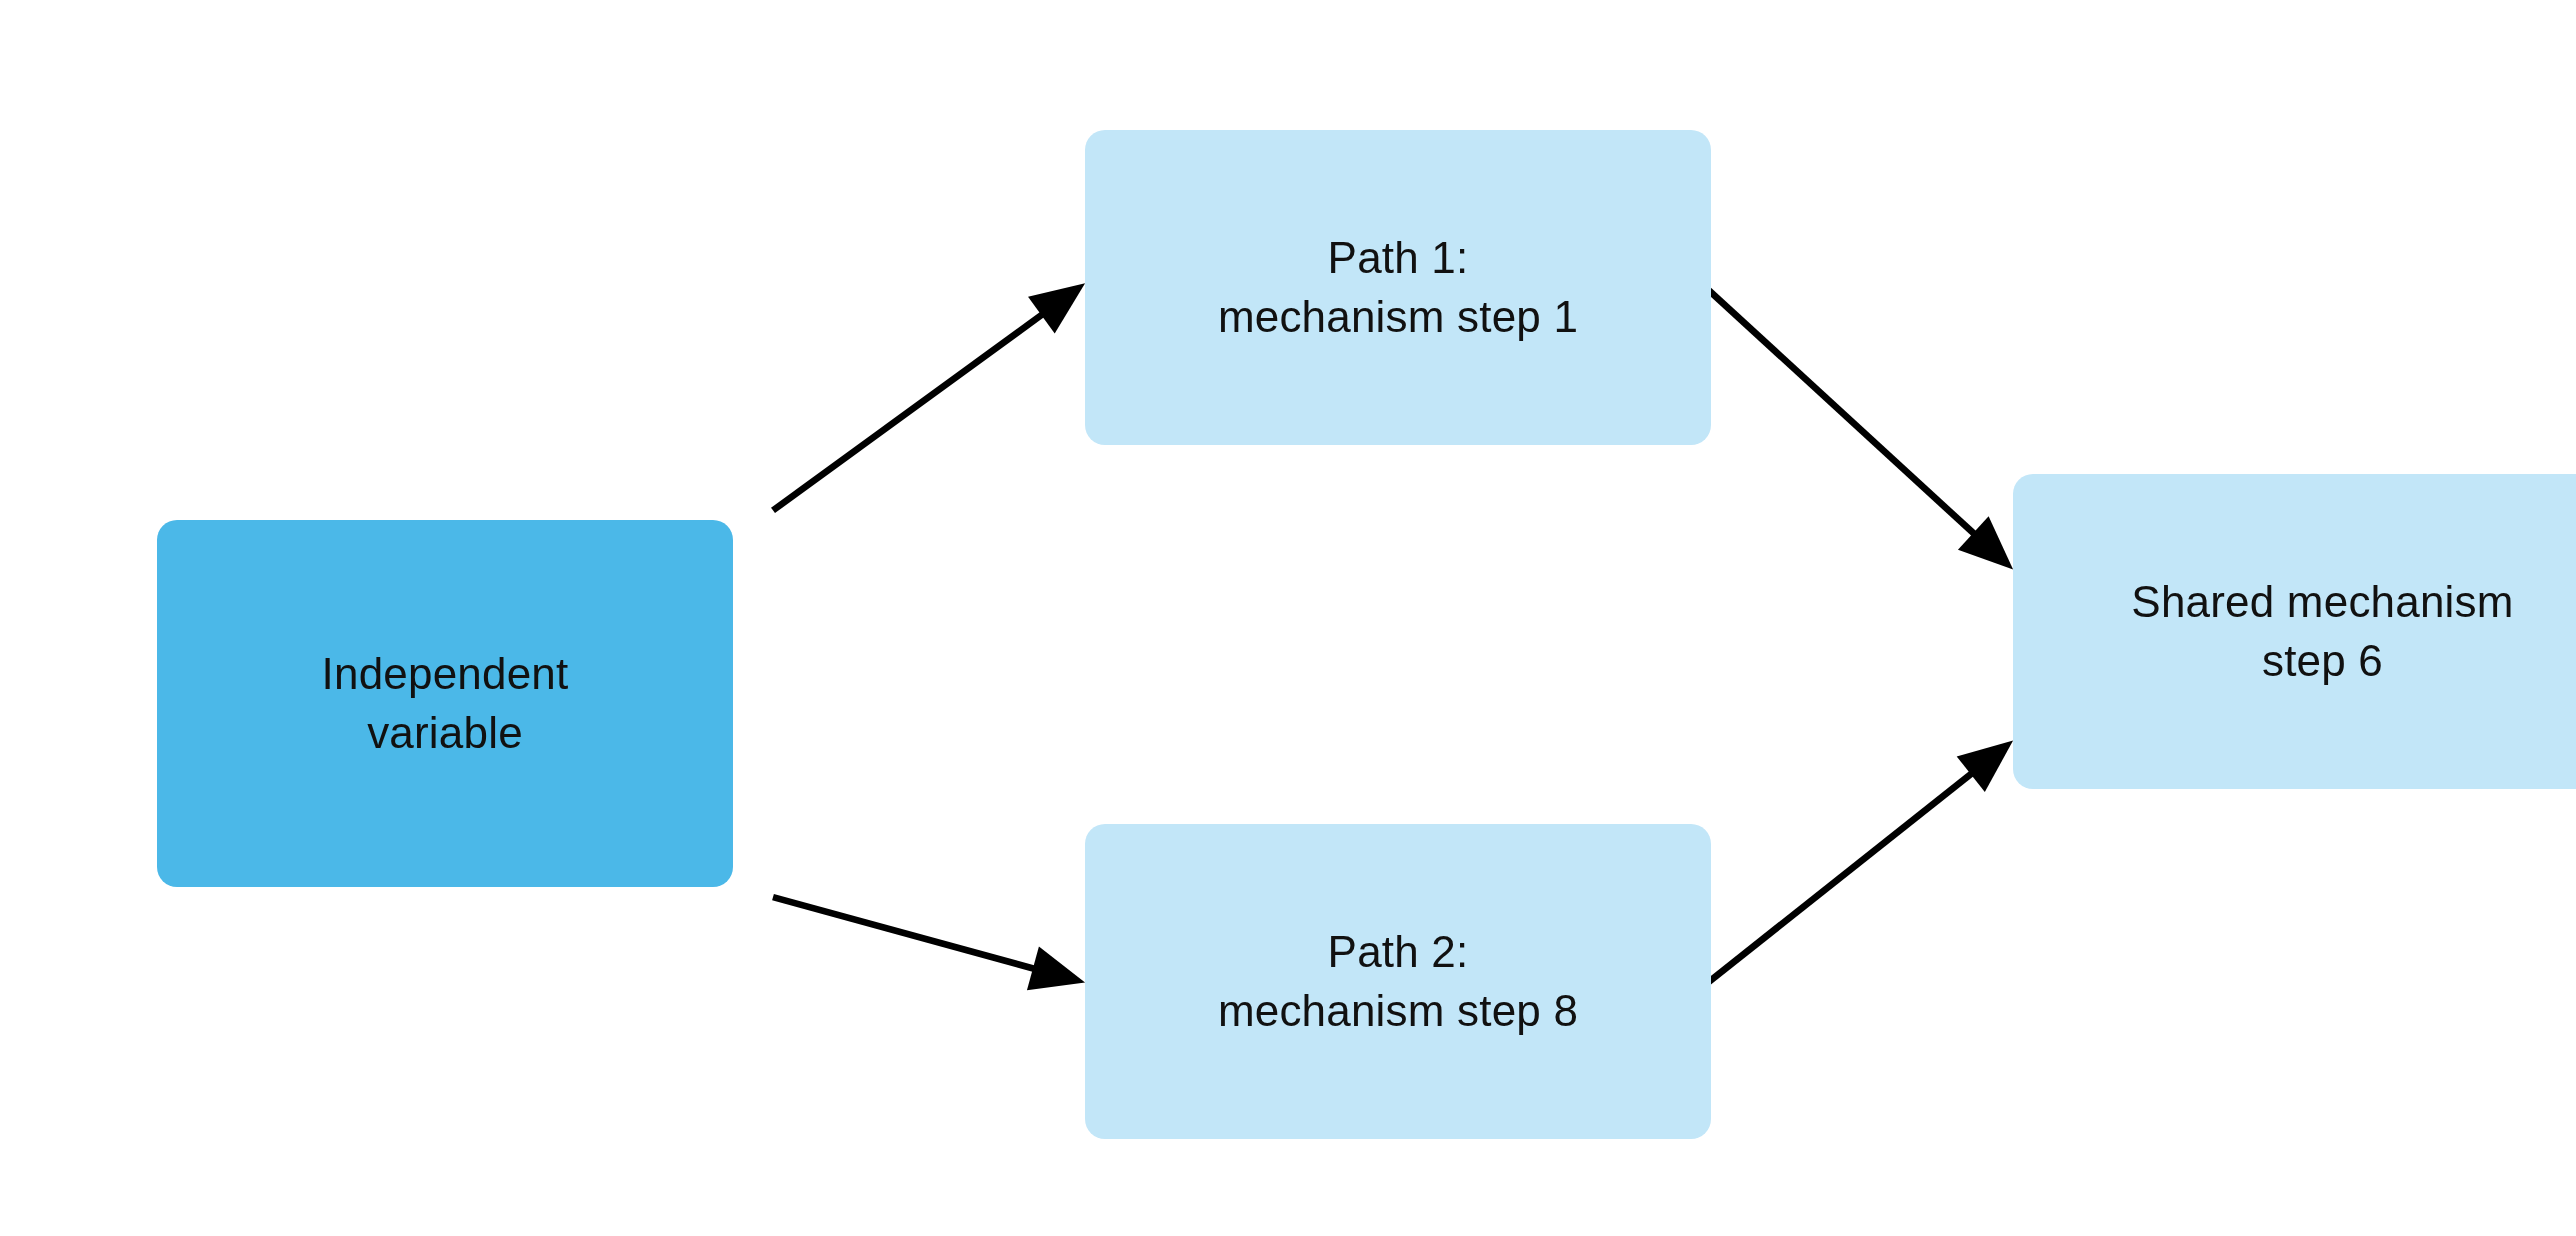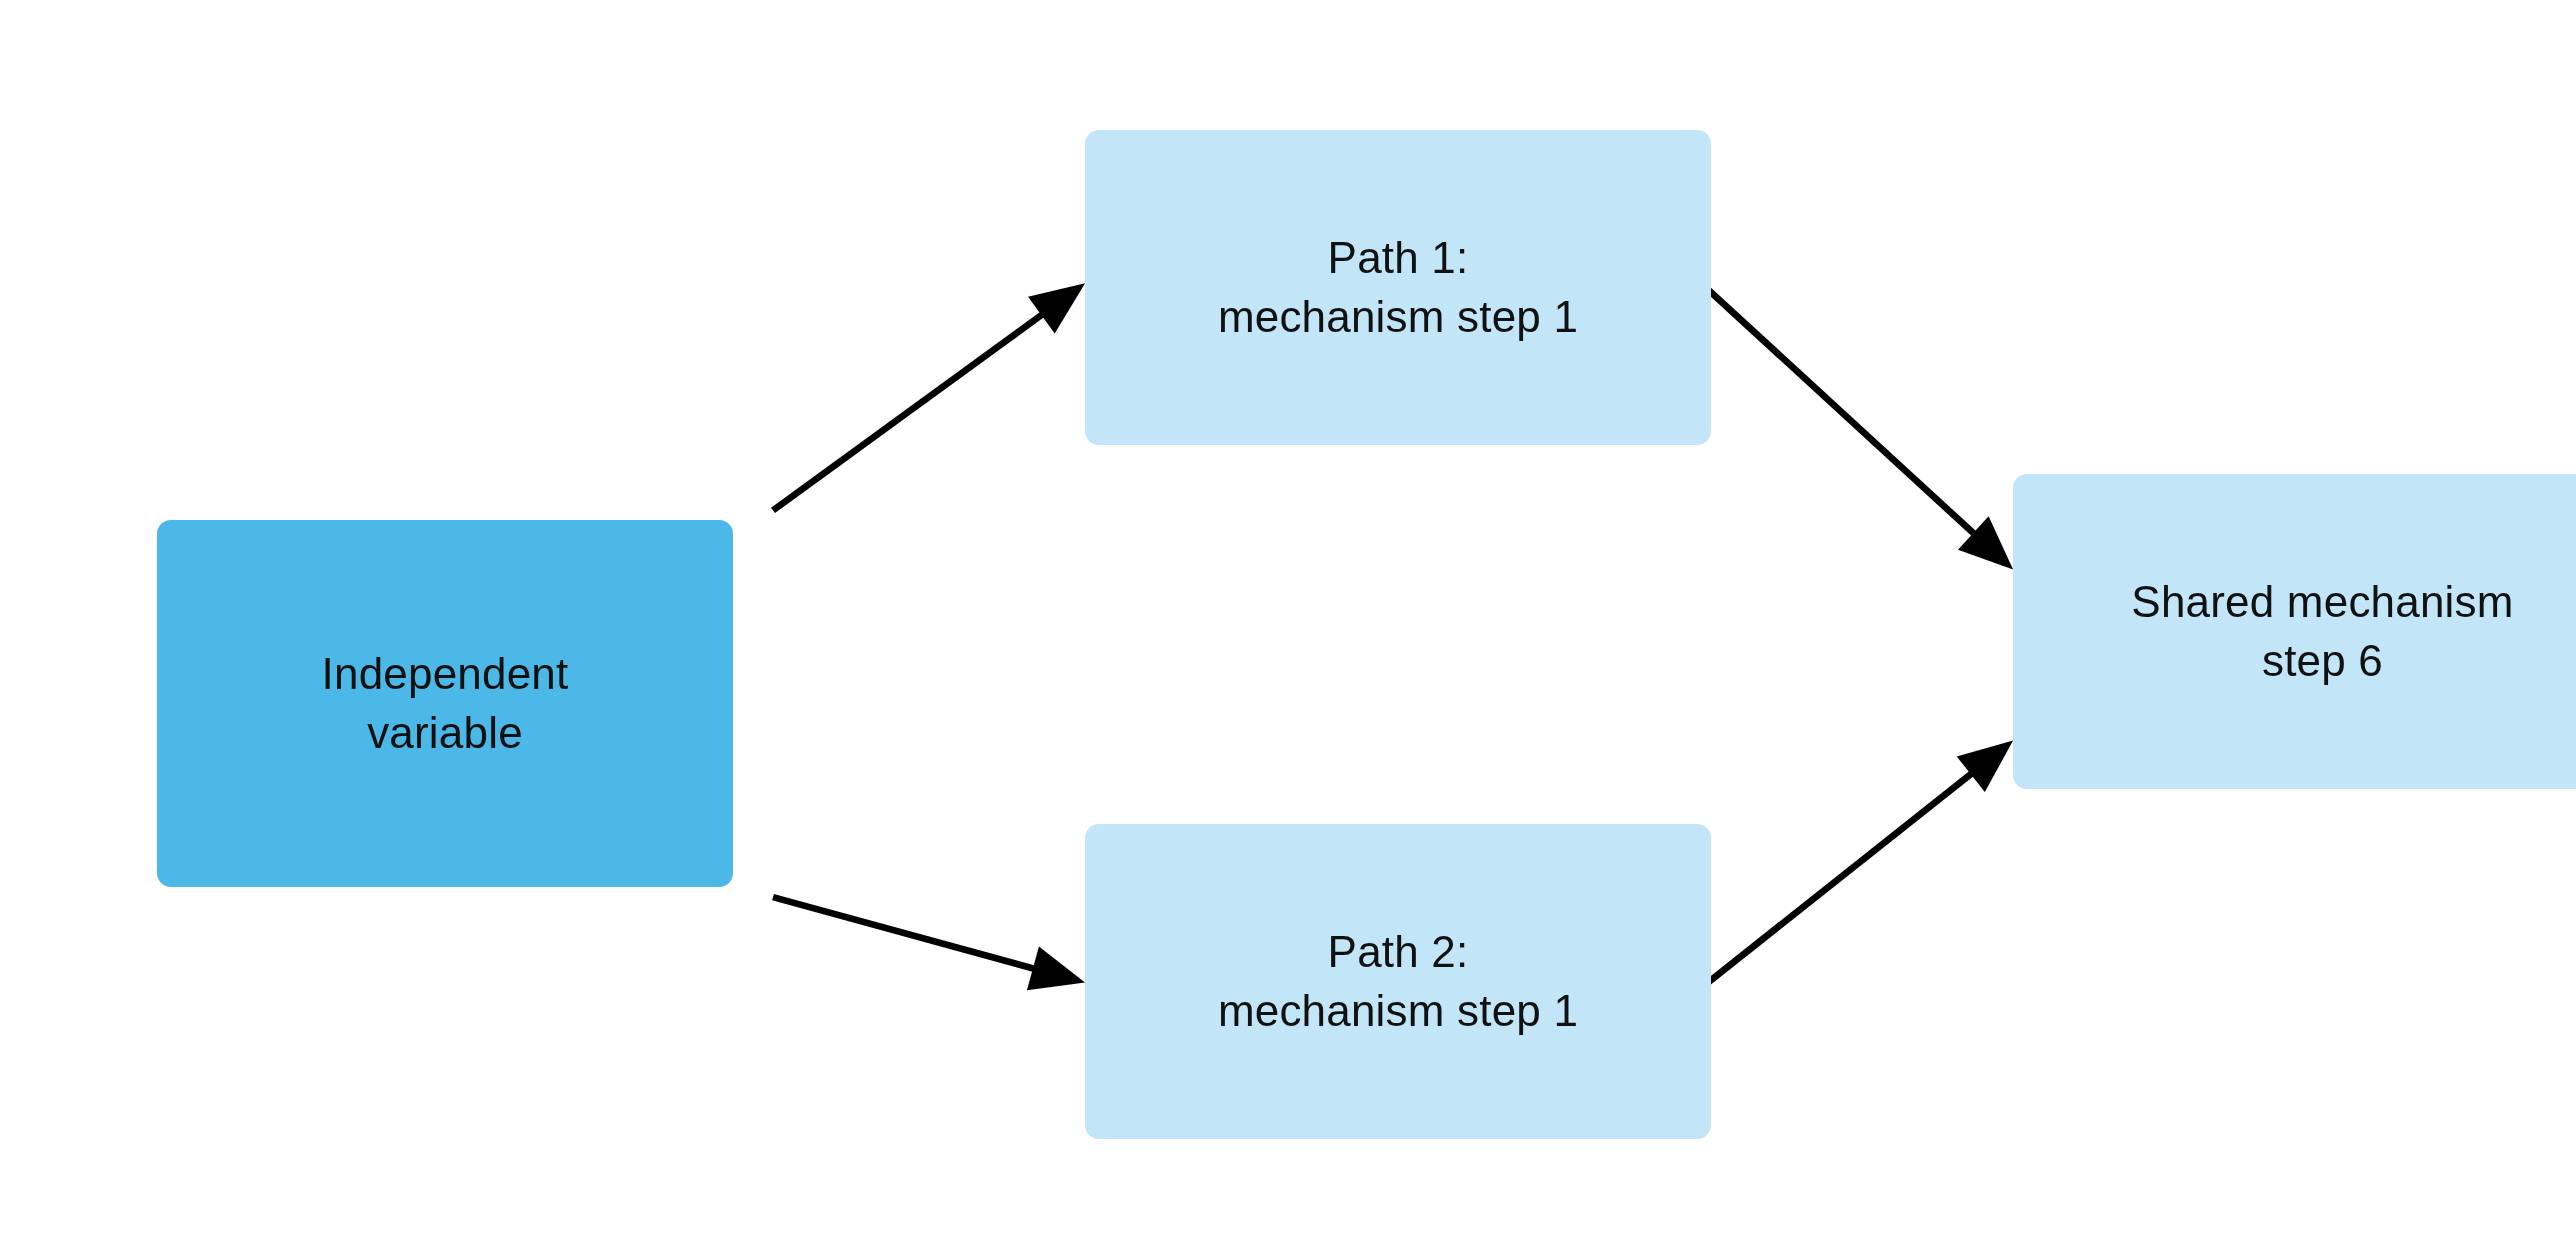--- a/index.html
+++ b/index.html
@@ -13,21 +13,21 @@
   #canvas {
     position: relative;
     width: 3709px;
     height: 1236px;
     background: #ffffff;
     overflow: hidden;
   }
   .node {
     position: absolute;
     box-sizing: border-box;
-    border-radius: 14px;
+    border-radius: 20px;
     display: flex;
     align-items: center;
     justify-content: center;
     text-align: center;
     color: #111111;
     font-size: 44px;
     line-height: 1.32;
     letter-spacing: 0.2px;
     white-space: pre-line;
     font-weight: 400;
@@ -76,21 +76,21 @@
 variable</span>
   </div>
 
   <div class="node secondary" id="node-1" style="left: 1085px; top: 130px; width: 626px; height: 315px; background: rgb(194, 230, 248);">
     <span>Path 1:
 mechanism step 1</span>
   </div>
 
   <div class="node secondary" id="node-2" style="left: 1085px; top: 824px; width: 626px; height: 315px; background: rgb(194, 230, 248);">
     <span>Path 2:
-mechanism step 1</span>
+mechanism step 8</span>
   </div>
 
   <div class="node secondary" id="node-3" style="left: 2013px; top: 474px; width: 619px; height: 315px; background: rgb(194, 230, 248);">
     <span>Shared mechanism
 step 6</span>
   </div>
 
 </div>
 
 

